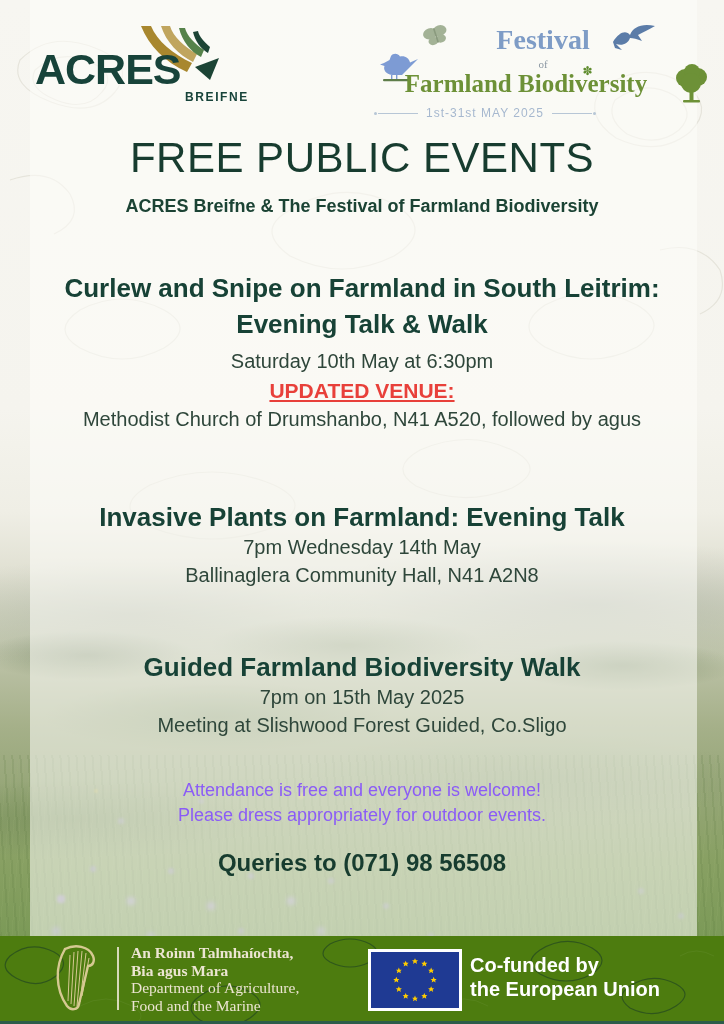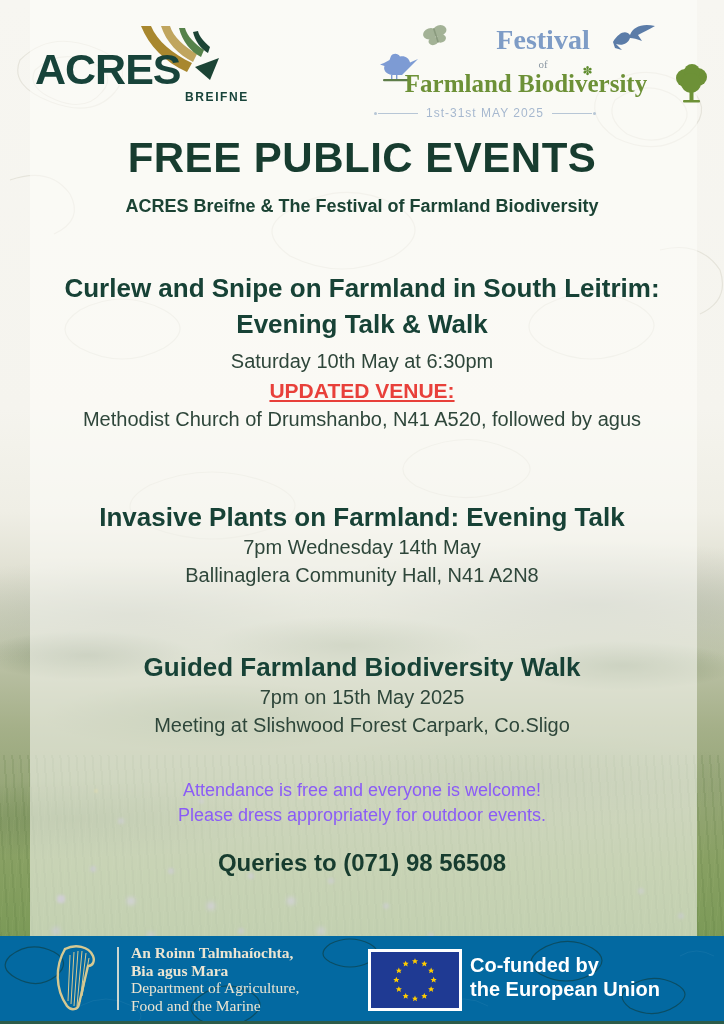--- a/index.html
+++ b/index.html
@@ -75,41 +75,41 @@
   .fest-dash{width:40px;height:1px;background:#b7c6d6;position:relative;}
   .fest-dash::after{content:"";position:absolute;width:3px;height:3px;border-radius:50%;
     background:#b7c6d6;top:-1px;}
   .fest-dash.l::after{left:-4px;} .fest-dash.r::after{right:-4px;}
   .fest-butterfly{position:absolute;left:44px;top:4px;}
   .fest-songbird{position:absolute;left:2px;top:30px;}
   .fest-raptor{position:absolute;right:52px;top:2px;}
   .fest-tree{position:absolute;right:-4px;top:44px;}
 
   
-  .h1{top:134px;font-size:42px;font-weight:700;letter-spacing:.5px;color:#173c2f;}
+  .h1{top:134px;font-size:42px;font-weight:400;letter-spacing:.5px;color:#173c2f;}
   .subtitle{top:196px;font-size:18px;font-weight:700;color:#1b4334;}
   .event-title{font-size:26px;line-height:36px;font-weight:800;color:#174236;}
   .event-title .inner{display:inline-block;max-width:640px;}
   .ev1-title{top:270px;}
   .ev1-when{top:350px;}
   .ev1-notice{top:379px;font-size:21px;font-weight:800;color:#e8403a;text-decoration:underline;}
   .ev1-where{top:408px;}
   .ev2-title{top:499px;}
   .ev2-when{top:536px;}
   .ev2-where{top:564px;}
   .ev3-title{top:649px;}
   .ev3-when{top:686px;}
   .ev3-where{top:714px;}
   .detail{font-size:20px;color:#2e463a;}
   .note1{top:780px;} .note2{top:805px;}
   .note{font-size:18px;color:#8b5cf6;}
   .queries{top:849px;font-size:24px;font-weight:800;color:#173c2f;}
 
   
-  .footer{position:absolute;left:0;right:0;bottom:0;height:85px;background:#0369a1;
+  .footer{position:absolute;left:0;right:0;bottom:0;height:85px;background:#4d7c0f;
     border-bottom:3px solid #2c5c4a;overflow:hidden;}
   .footer-contours{position:absolute;left:0;top:0;opacity:.5;}
   .harp{position:absolute;left:50px;top:8px;}
   .fdivider{position:absolute;left:117px;top:11px;bottom:11px;width:2px;
     background:rgba(240,234,216,.85);}
   .dept{position:absolute;left:131px;top:8px;font-family:"Liberation Serif",serif;
     color:#ece5d2;font-size:15.5px;line-height:17.5px;}
   .dept .b{font-weight:700;}
   .euflag{position:absolute;left:368px;top:13px;width:88px;height:56px;
     border:3px solid #fff;background:#1f3a93;}
@@ -212,21 +212,21 @@
     <div class="abs event-title ev2-title">
       <span class="inner">Invasive Plants on Farmland: Evening Talk</span>
     </div>
     <div class="abs detail ev2-when">7pm Wednesday 14th May</div>
     <div class="abs detail ev2-where">Ballinaglera Community Hall, N41 A2N8</div>
 
     <div class="abs event-title ev3-title">
       <span class="inner">Guided Farmland Biodiversity Walk</span>
     </div>
     <div class="abs detail ev3-when">7pm on 15th May 2025</div>
-    <div class="abs detail ev3-where">Meeting at Slishwood Forest Carpark, Co.Sligo</div>
+    <div class="abs detail ev3-where">Meeting at Slishwood Forest Guided, Co.Sligo</div>
 
     <div class="abs note note1">Attendance is free and everyone is welcome!</div>
     <div class="abs note note2">Please dress appropriately for outdoor events.</div>
     <div class="abs queries">Queries to (071) 98 56508</div>
   </div>
 
   <div class="footer">
     <svg class="footer-contours" width="724" height="85" viewBox="0 0 724 85">
       <g fill="none" stroke="#123227" stroke-width="1.2">
         <path d="M10,20 q20,-16 44,-4 q18,10 2,24 q-18,14 -40,2 q-18,-10 -6,-22 Z"></path>

